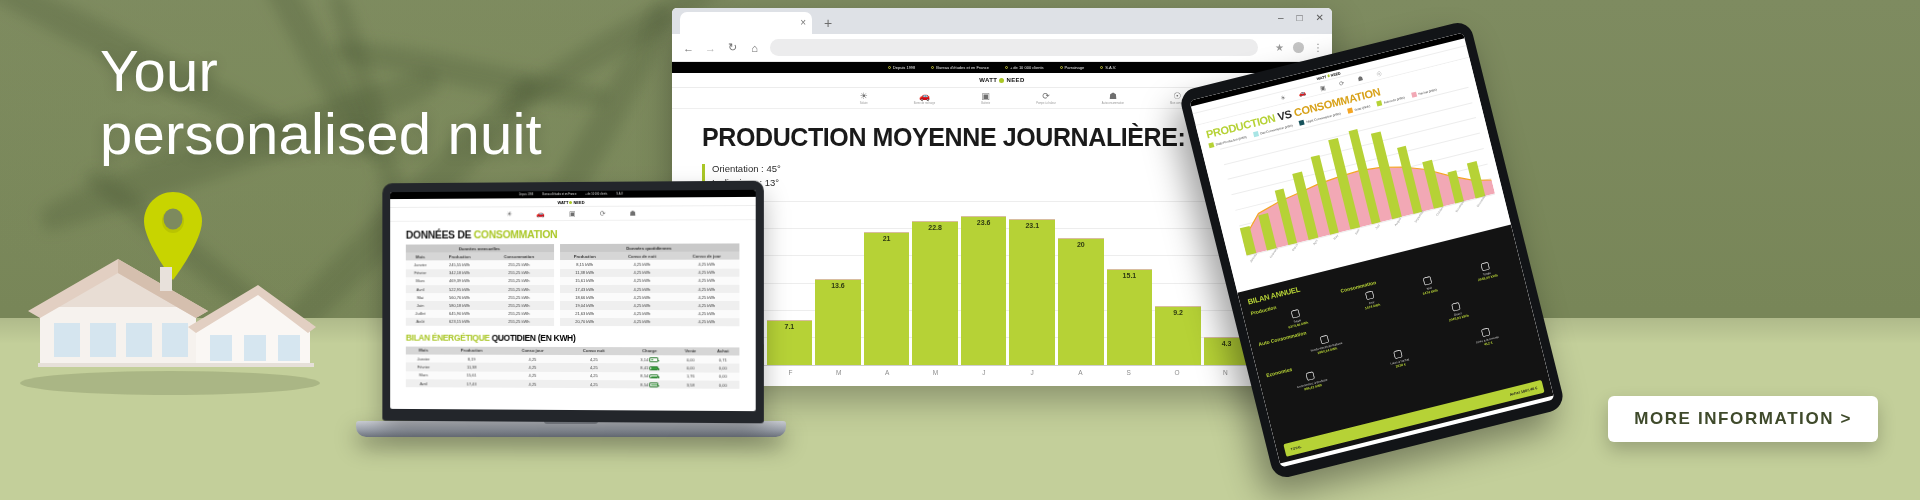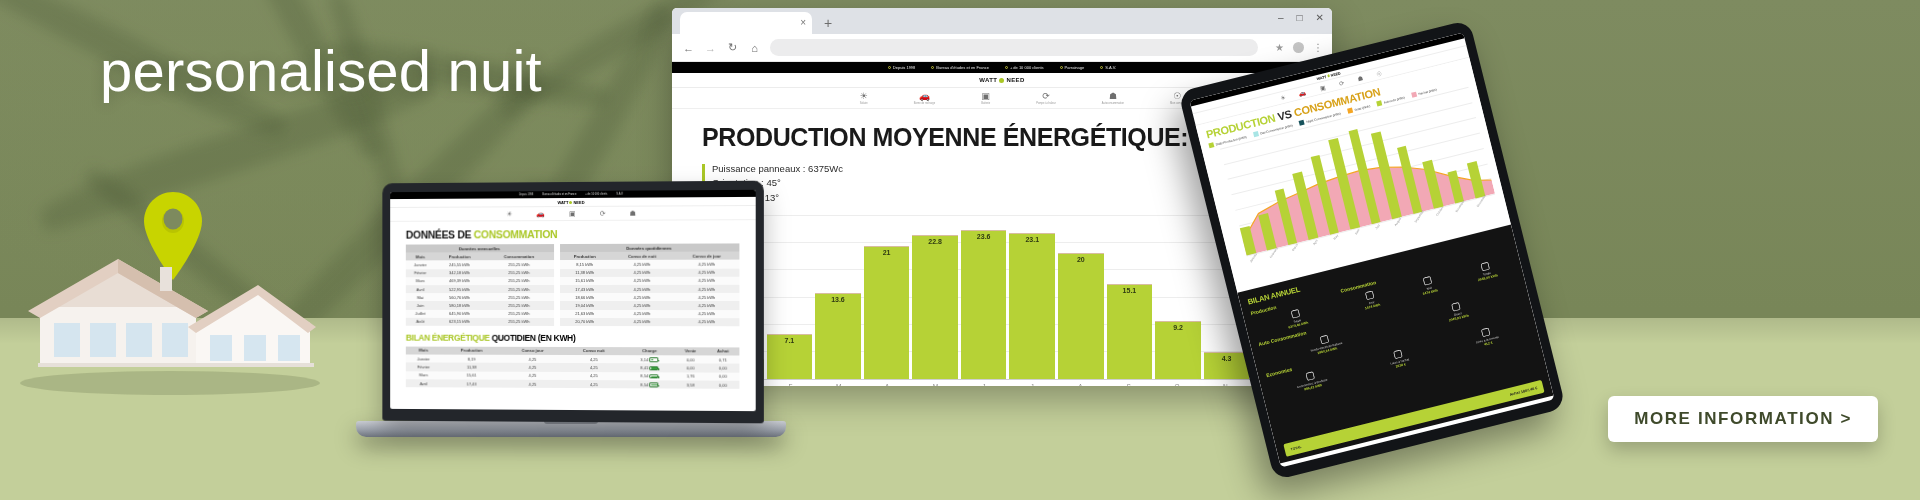--- a/index.html
+++ b/index.html
@@ -269,20 +269,21 @@
   <div class="leaf l5"></div>
   <div class="leaf l6"></div>
   <div class="leaf l7"></div>
   <div class="leaf l8"></div>
   <div class="leaf l9"></div>
   <div class="leaf l10"></div>
 </div>
 <div id="bg-lower"></div>
 
 <div id="headline">
+  <span class="l">Your</span>
   <span class="l">personalised nuit</span>
 </div>
 
 <svg id="pin" width="66" height="92" viewBox="0 0 66 92">
   <path d="M33 2C17 2 4 15 4 31c0 21 29 59 29 59s29-38 29-59C62 15 49 2 33 2z" fill="#c8d400"></path>
   <ellipse cx="33" cy="31" rx="11" ry="12" fill="#b9c400"></ellipse>
   <ellipse cx="33" cy="29" rx="9.5" ry="10.5" fill="#7d8a5e"></ellipse>
 </svg>
 
 <svg id="house" width="310" height="180" viewBox="0 0 310 180">
@@ -392,23 +393,22 @@
           <span class="gl">☗</span>
           <span class="tx">Autoconsommation</span>
         </span>
       <span class="navitem">
           <span class="gl">☉</span>
           <span class="tx">Mon compte</span>
         </span>
     </div>
 
     <div class="doc">
-      <h1>PRODUCTION MOYENNE ÉNERGÉTIQUE:</h1>
+      <h1>PRODUCTION MOYENNE JOURNALIÈRE:</h1>
       <div class="meta">
-        <p>Puissance panneaux : 6375Wc</p>
         <p>Orientation : 45°</p>
         <p>Inclinaison : 13°</p>
       </div>
 
       <div class="chartwrap">
         <div class="gridlines" id="gridlines">
             <div style="top: 0%;"></div>
             <div style="top: 16.6667%;"></div>
             <div style="top: 33.3333%;"></div>
             <div style="top: 50%;"></div>

